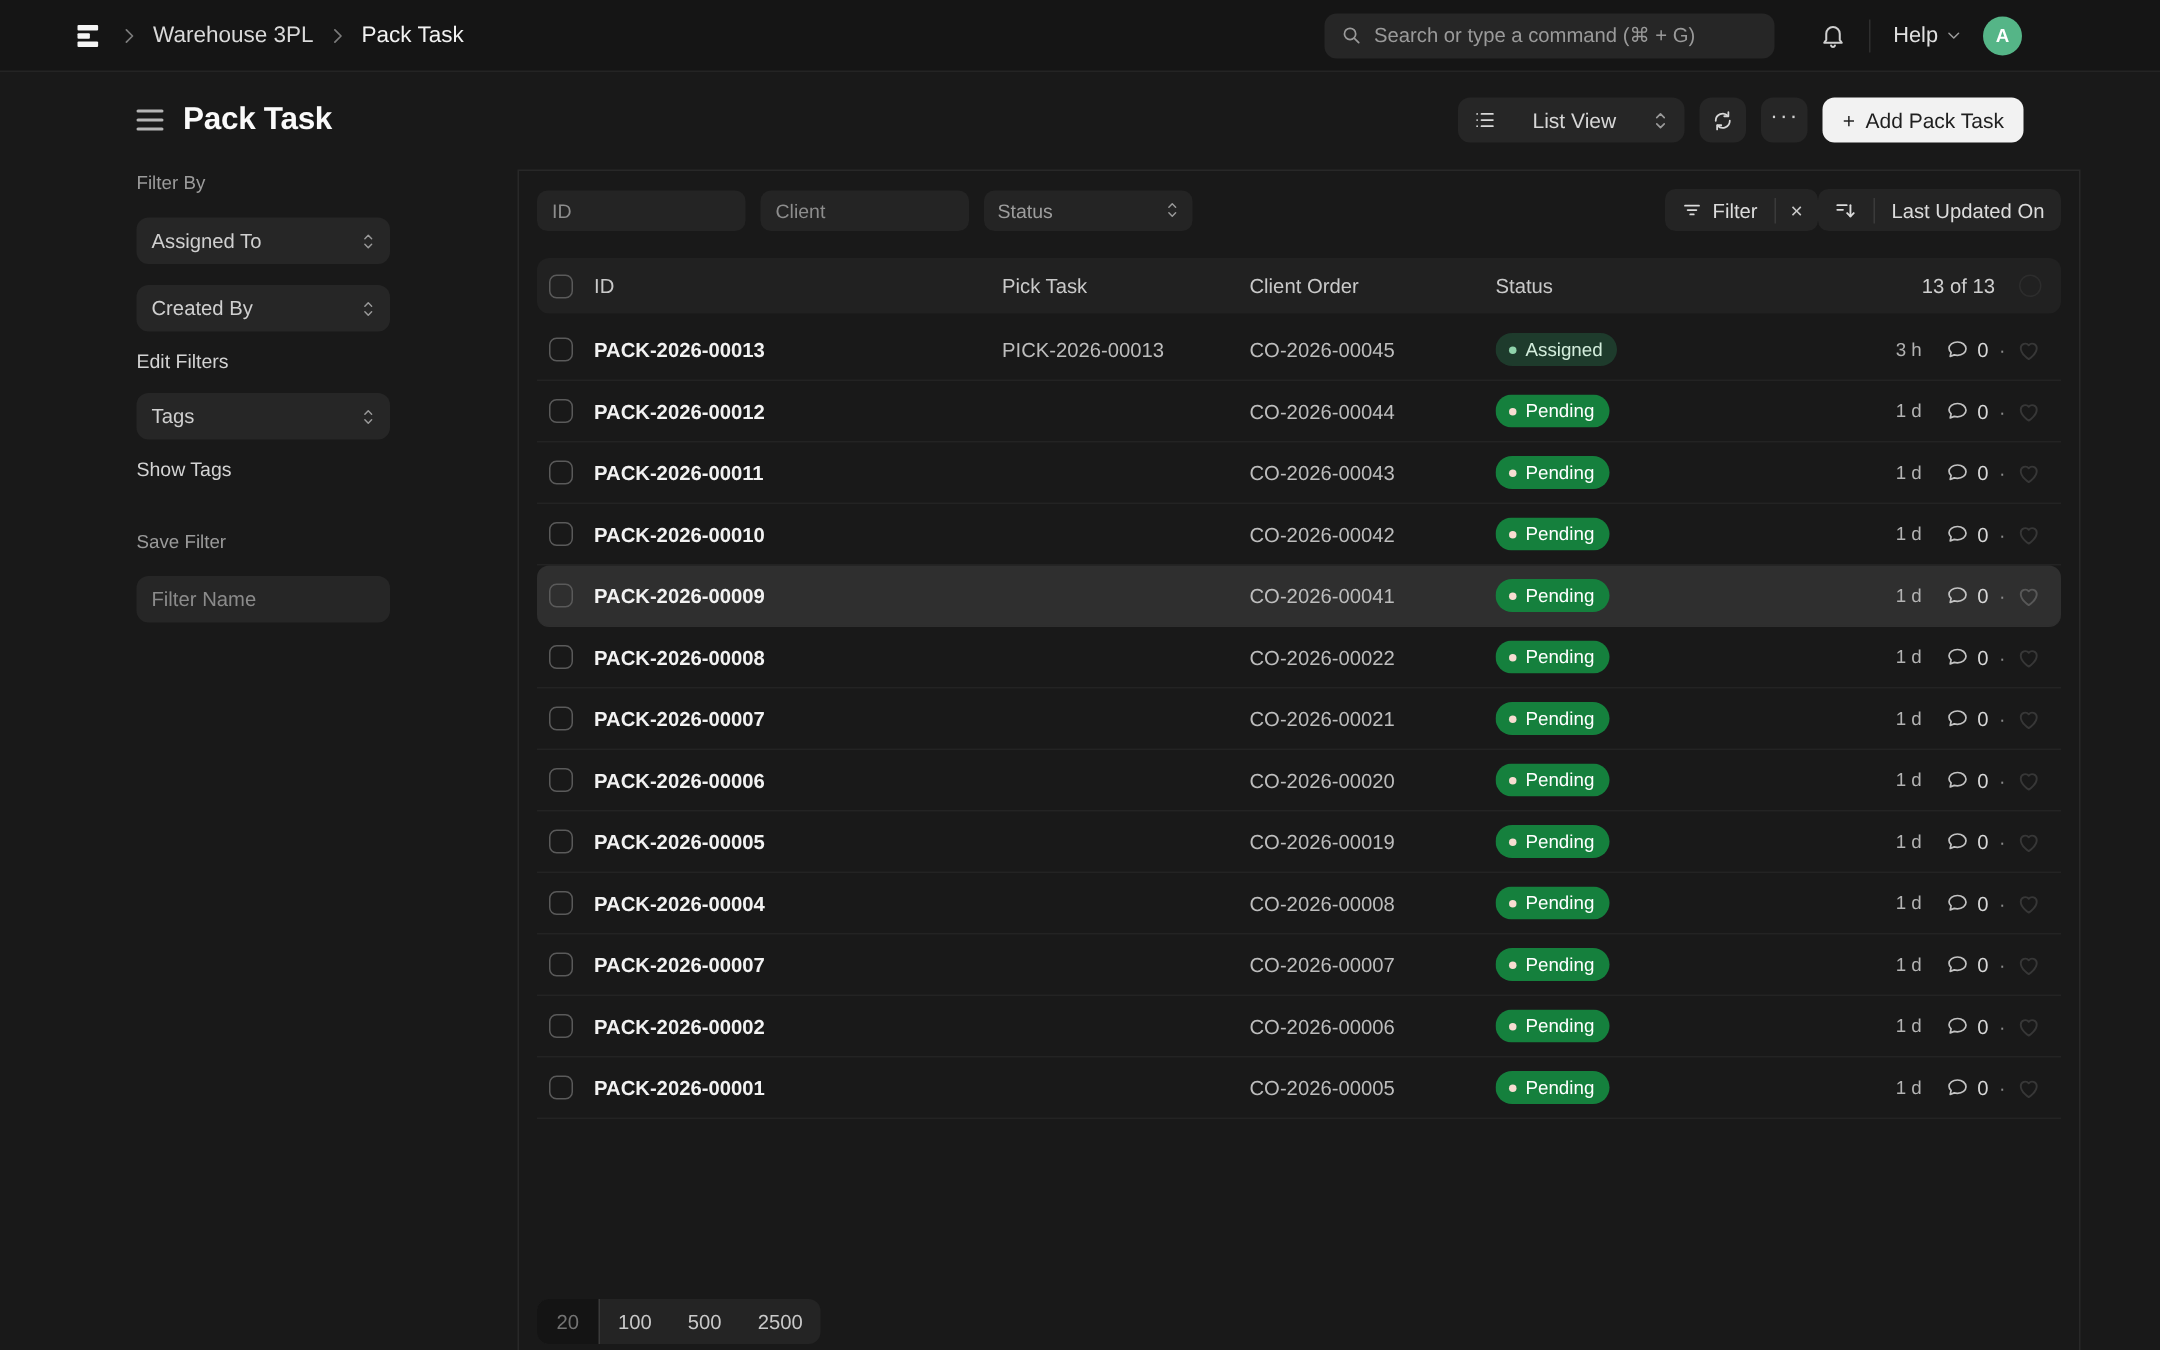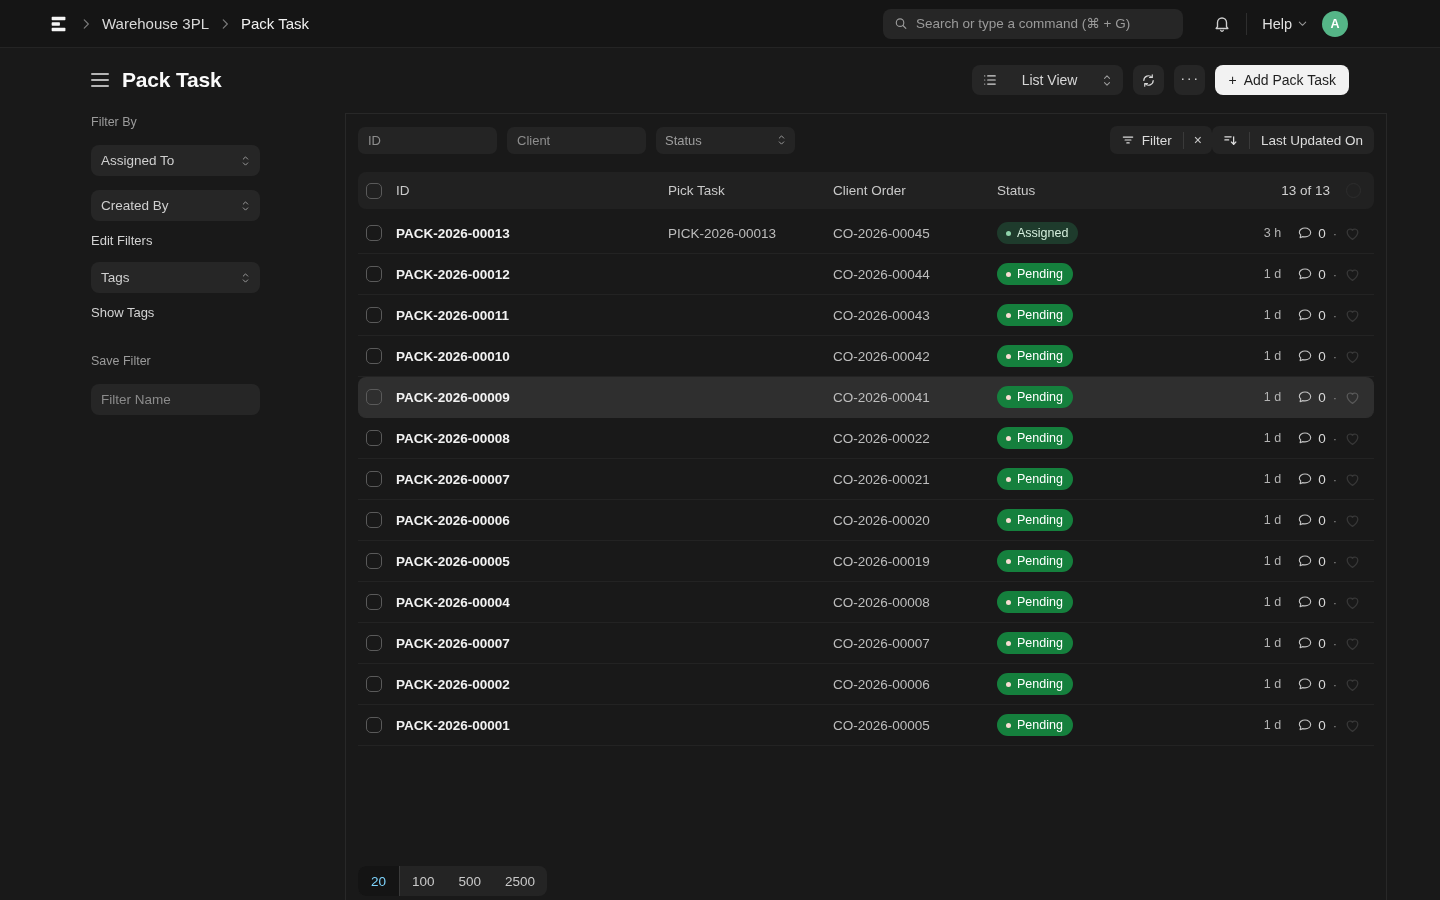--- a/index.html
+++ b/index.html
@@ -147,21 +147,21 @@
   
   .pagination {
     position:absolute; left:12px; bottom:16px; display:flex; align-items:center;
     background:#242424; border-radius:8px; overflow:hidden; height:30px;
   }
   .page-size {
     height:100%; display:flex; align-items:center; padding:0 12px;
     font-size:13.5px; color:#c9c9c9; background:none; border:none;
     font-family:inherit; cursor:pointer;
   }
-  .page-size.selected { background:#141414; color:#7dd3fc; border-right:1px solid #3a3a3a; padding:0 13px; }
+  .page-size.selected { background:#141414; color:#737373; border-right:1px solid #3a3a3a; padding:0 13px; }
 </style>
 </head>
 <body>
 
 <div class="navbar">
   <svg class="logo" viewBox="0 0 24 24" fill="currentColor">
     <rect x="4" y="4" width="15" height="4" rx="0.8"></rect>
     <rect x="4" y="10" width="9" height="4" rx="0.8"></rect>
     <rect x="4" y="16" width="15" height="4" rx="0.8"></rect>
   </svg>

